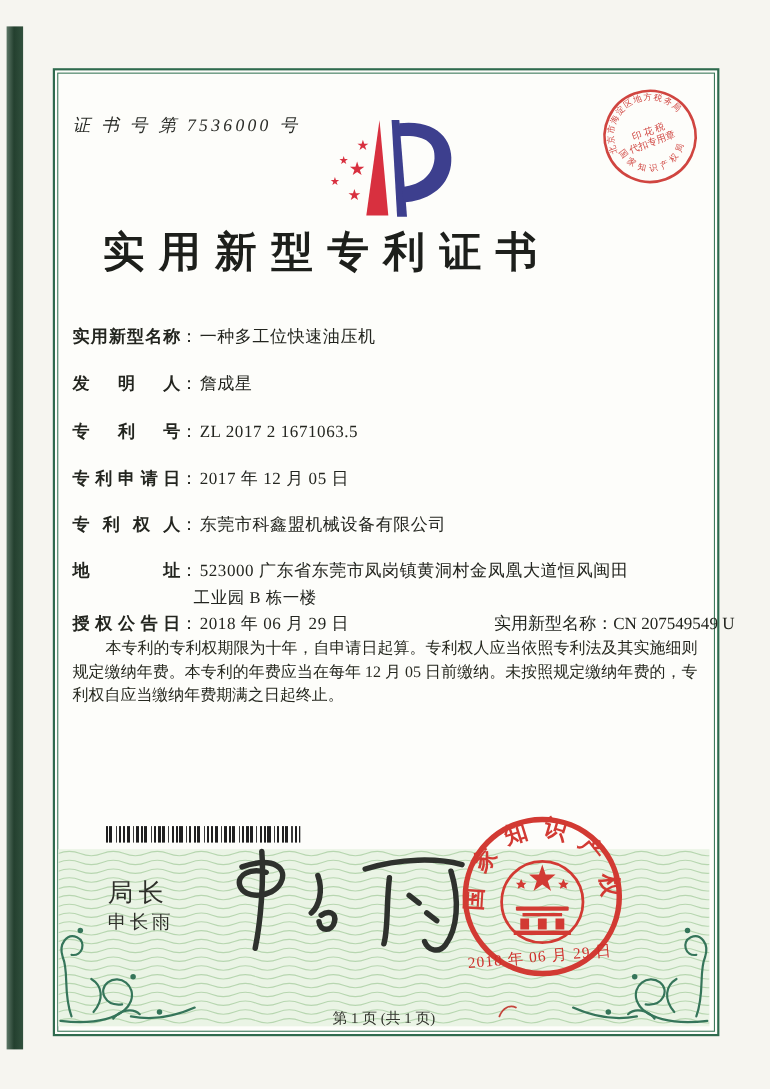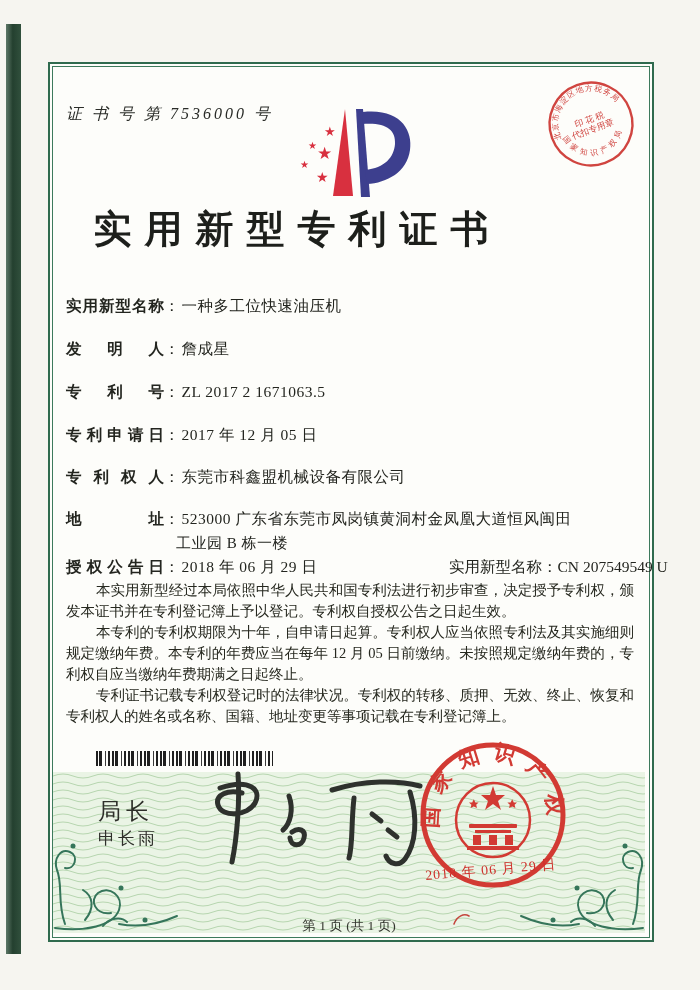--- a/index.html
+++ b/index.html
@@ -168,23 +168,21 @@
 <div class="frow" style="top:509px">
   <span class="flabel">地　　　址</span><span class="fcolon">：</span><span class="fvalue">523000 广东省东莞市凤岗镇黄洞村金凤凰大道恒风闽田</span>
 </div>
 <div class="f2" style="top:534px">工业园 B 栋一楼</div>
 <div class="frow" style="top:557px">
   <span class="flabel">授权公告日</span><span class="fcolon">：</span><span class="fvalue">2018 年 06 月 29 日</span>
   <span class="grant-right"><span>实用新型名称</span><span>：</span><span>CN 207549549 U</span></span>
 </div>
 
 <div class="body-text">
-  <p>本实用新型经过本局依照中华人民共和国专利法进行初步审查，决定授予专利权，颁发本证书并在专利登记簿上予以登记。专利权自授权公告之日起生效。</p>
   <p>本专利的专利权期限为十年，自申请日起算。专利权人应当依照专利法及其实施细则规定缴纳年费。本专利的年费应当在每年 12 月 05 日前缴纳。未按照规定缴纳年费的，专利权自应当缴纳年费期满之日起终止。</p>
-  <p>专利证书记载专利权登记时的法律状况。专利权的转移、质押、无效、终止、恢复和专利权人的姓名或名称、国籍、地址变更等事项记载在专利登记簿上。</p>
 </div>
 
 <div class="barcode"></div>
 
 <div class="director">局长</div>
 <div class="director-name">申长雨</div>
 
 <div class="signature">
   <svg width="246" height="102" viewBox="0 0 246 102">
     <g fill="none" stroke="#2e312d" stroke-width="5" stroke-linecap="round">

